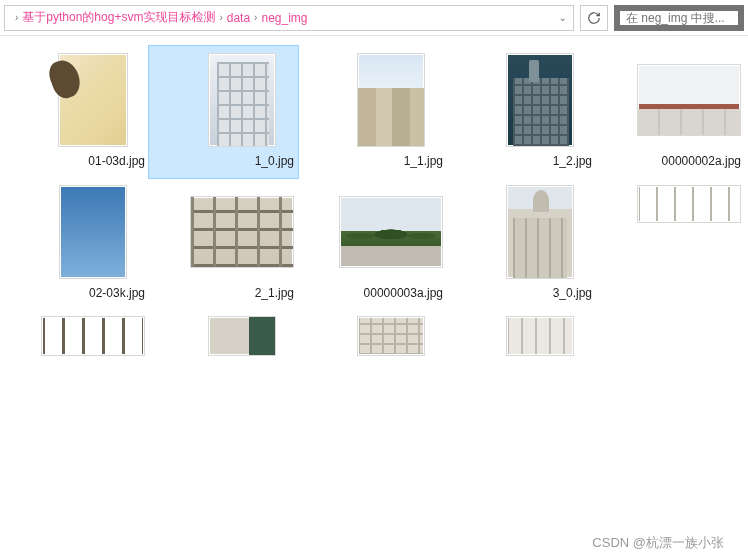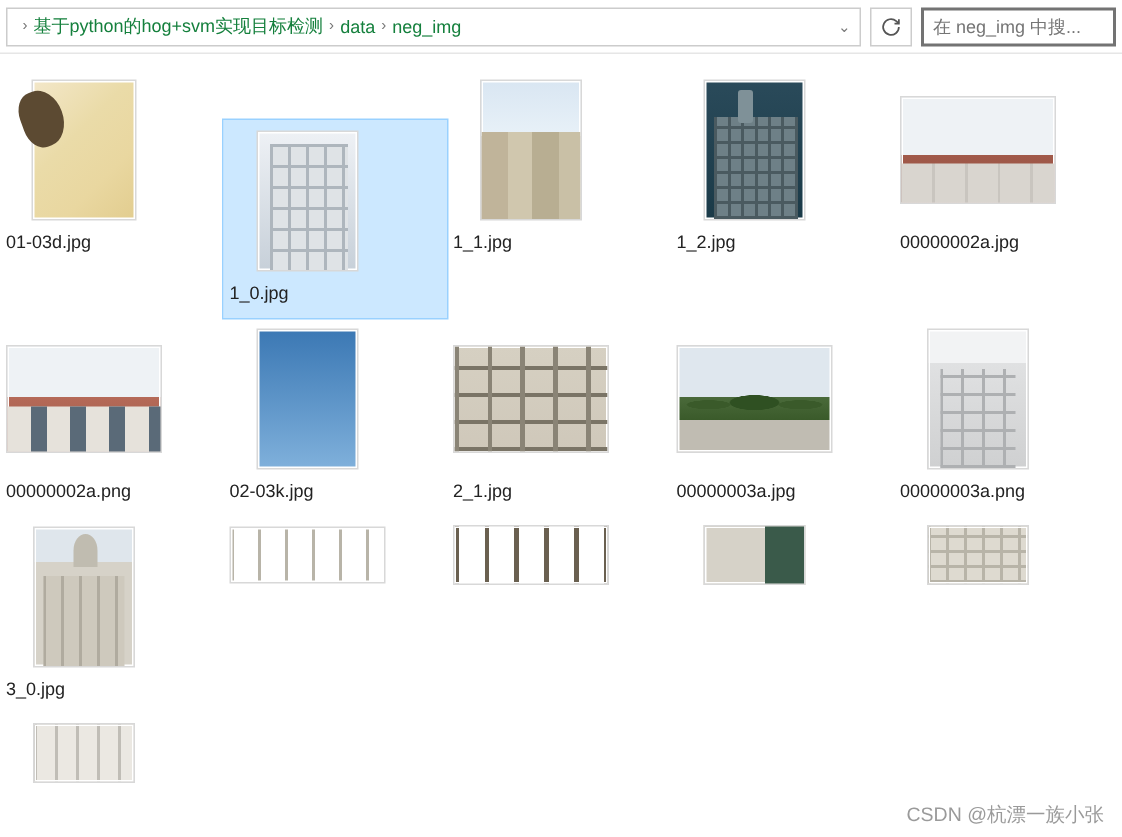--- a/index.html
+++ b/index.html
@@ -1,32 +1,32 @@
 <!DOCTYPE html>
 <html><head>
 <meta charset="utf-8">
 <style>
   * { box-sizing: border-box; margin: 0; padding: 0; }
   body { font-family: "Segoe UI", "Microsoft YaHei", sans-serif; font-size: 12px; background: #fff; width: 748px; height: 558px; overflow: hidden; position: relative; }
   .toolbar { display: flex; align-items: center; height: 36px; border-bottom: 1px solid #e6e6e6; padding: 0 4px; gap: 6px; }
   .breadcrumb { display: flex; align-items: center; flex: 1; border: 1px solid #ccc; height: 26px; padding: 0 6px; overflow: hidden; white-space: nowrap; }
-  .crumb { display: flex; align-items: center; color: #15803d; }
+  .crumb { display: flex; align-items: center; color: #ec4899; }
   .chev { margin: 0 4px; color: #777; font-size: 10px; }
   .dropdown-chev { margin-left: auto; color: #777; font-size: 10px; }
   .refresh-btn { width: 28px; height: 26px; border: 1px solid #ccc; display: flex; align-items: center; justify-content: center; cursor: pointer; }
   .refresh-btn svg { width: 14px; height: 14px; }
-  .search-box { width: 130px; height: 26px; border: 2px solid #737373; display: flex; align-items: center; padding: 0 6px; }
+  .search-box { width: 130px; height: 26px; border: 6px solid #737373; display: flex; align-items: center; padding: 0 6px; }
   .search-box input { border: none; outline: none; width: 100%; font-size: 12px; color: #555; background: transparent; }
   .content { padding: 10px 0 0 0; display: flex; flex-wrap: wrap; gap: 0; }
-  .item { width: 149px; display: flex; flex-direction: column; align-items: flex-start; padding: 6px 4px 10px 4px; cursor: pointer; }
-  .item.selected { background: #cce8ff; outline: 1px solid #99d1ff; margin-top: 34px; }
+  .item { width: 149px; display: flex; flex-direction: column; align-items: flex-end; padding: 6px 4px 10px 4px; cursor: pointer; }
+  .item.selected { background: #cce8ff; outline: 1px solid #99d1ff; }
   .thumb { width: 104px; height: 96px; display: flex; align-items: center; justify-content: center; }
   .thumb-inner { border: 1px solid #d8d8d8; box-shadow: 0 0 0 1px #fff inset; }
   .label { margin-top: 6px; text-align: center; color: #222; max-width: 140px; overflow: hidden; text-overflow: ellipsis; white-space: nowrap; }
-  .watermark { position: absolute; bottom: 6px; right: 12px; color: rgba(120,120,120,0.75); font-size: 13px; pointer-events: none; }
+  .watermark { position: absolute; bottom: 6px; right: 24px; color: rgba(120,120,120,0.75); font-size: 13px; pointer-events: none; }
   
   .t-sand { width:70px; height:94px; background: linear-gradient(135deg,#f3e7c9 0%,#eadba8 40%,#e9d7a0 70%,#e2cd8f 100%); position:relative; }
   .t-sand::after { content:""; position:absolute; left:-8px; top:6px; width:28px; height:38px; background:#5c4a32; border-radius:40% 50% 50% 40%; transform:rotate(-20deg); }
   .t-sky1 { width:70px; height:94px; background: linear-gradient(#97b4d0 0%,#b4cfe4 70%,#cadff0 100%); position:relative; }
   .t-sky1::after { content:""; position:absolute; bottom:-2px; left:0; right:0; height:10px; background:#6d7a7c; }
   .t-bldg-sel { width:68px; height:94px; background: linear-gradient(#eef1f5,#c7d0d9); position:relative; overflow:hidden; }
   .t-bldg-sel::before { content:""; position:absolute; left:8px; top:8px; width:52px; height:86px; background:#dfe3e6; background-image: repeating-linear-gradient(90deg,#aeb6bd 0 2px, transparent 2px 12px), repeating-linear-gradient(0deg,#aeb6bd 0 2px, transparent 2px 14px); }
   .t-city { width:68px; height:94px; background: linear-gradient(#d9e6f2,#e8f1f8 40%,#b6b0a0 40%); position:relative; overflow:hidden; }
   .t-city::after { content:""; position:absolute; left:0; right:0; bottom:0; height:58px; background-image: linear-gradient(90deg,#c0b49a 0 18px,#d0c7ae 18px 34px,#b8ae92 34px 52px,#c9c0a6 52px 68px); }
   .t-euro { width:68px; height:94px; background: linear-gradient(#2a4a5a,#1a3a48); position:relative; overflow:hidden; }
@@ -110,47 +110,35 @@
       <div class="label">1_2.jpg</div>
     </div>
     <div class="item">
       <div class="thumb">
         <div class="thumb-inner t-roof1"></div>
       </div>
       <div class="label">00000002a.jpg</div>
     </div>
     <div class="item">
       <div class="thumb">
-        <div class="thumb-inner t-roof2"></div>
-      </div>
-      <div class="label">00000002a.png</div>
-    </div>
-    <div class="item">
-      <div class="thumb">
         <div class="thumb-inner t-sky2"></div>
       </div>
       <div class="label">02-03k.jpg</div>
     </div>
     <div class="item">
       <div class="thumb">
         <div class="thumb-inner t-balcony"></div>
       </div>
       <div class="label">2_1.jpg</div>
     </div>
     <div class="item">
       <div class="thumb">
         <div class="thumb-inner t-trees2"></div>
       </div>
       <div class="label">00000003a.jpg</div>
-    </div>
-    <div class="item">
-      <div class="thumb">
-        <div class="thumb-inner t-grey"></div>
-      </div>
-      <div class="label">00000003a.png</div>
     </div>
     <div class="item">
       <div class="thumb">
         <div class="thumb-inner t-church"></div>
       </div>
       <div class="label">3_0.jpg</div>
     </div>
     <div class="item">
       <div class="thumb" style="height: 40px;">
         <div class="thumb-inner t-partial1"></div>

